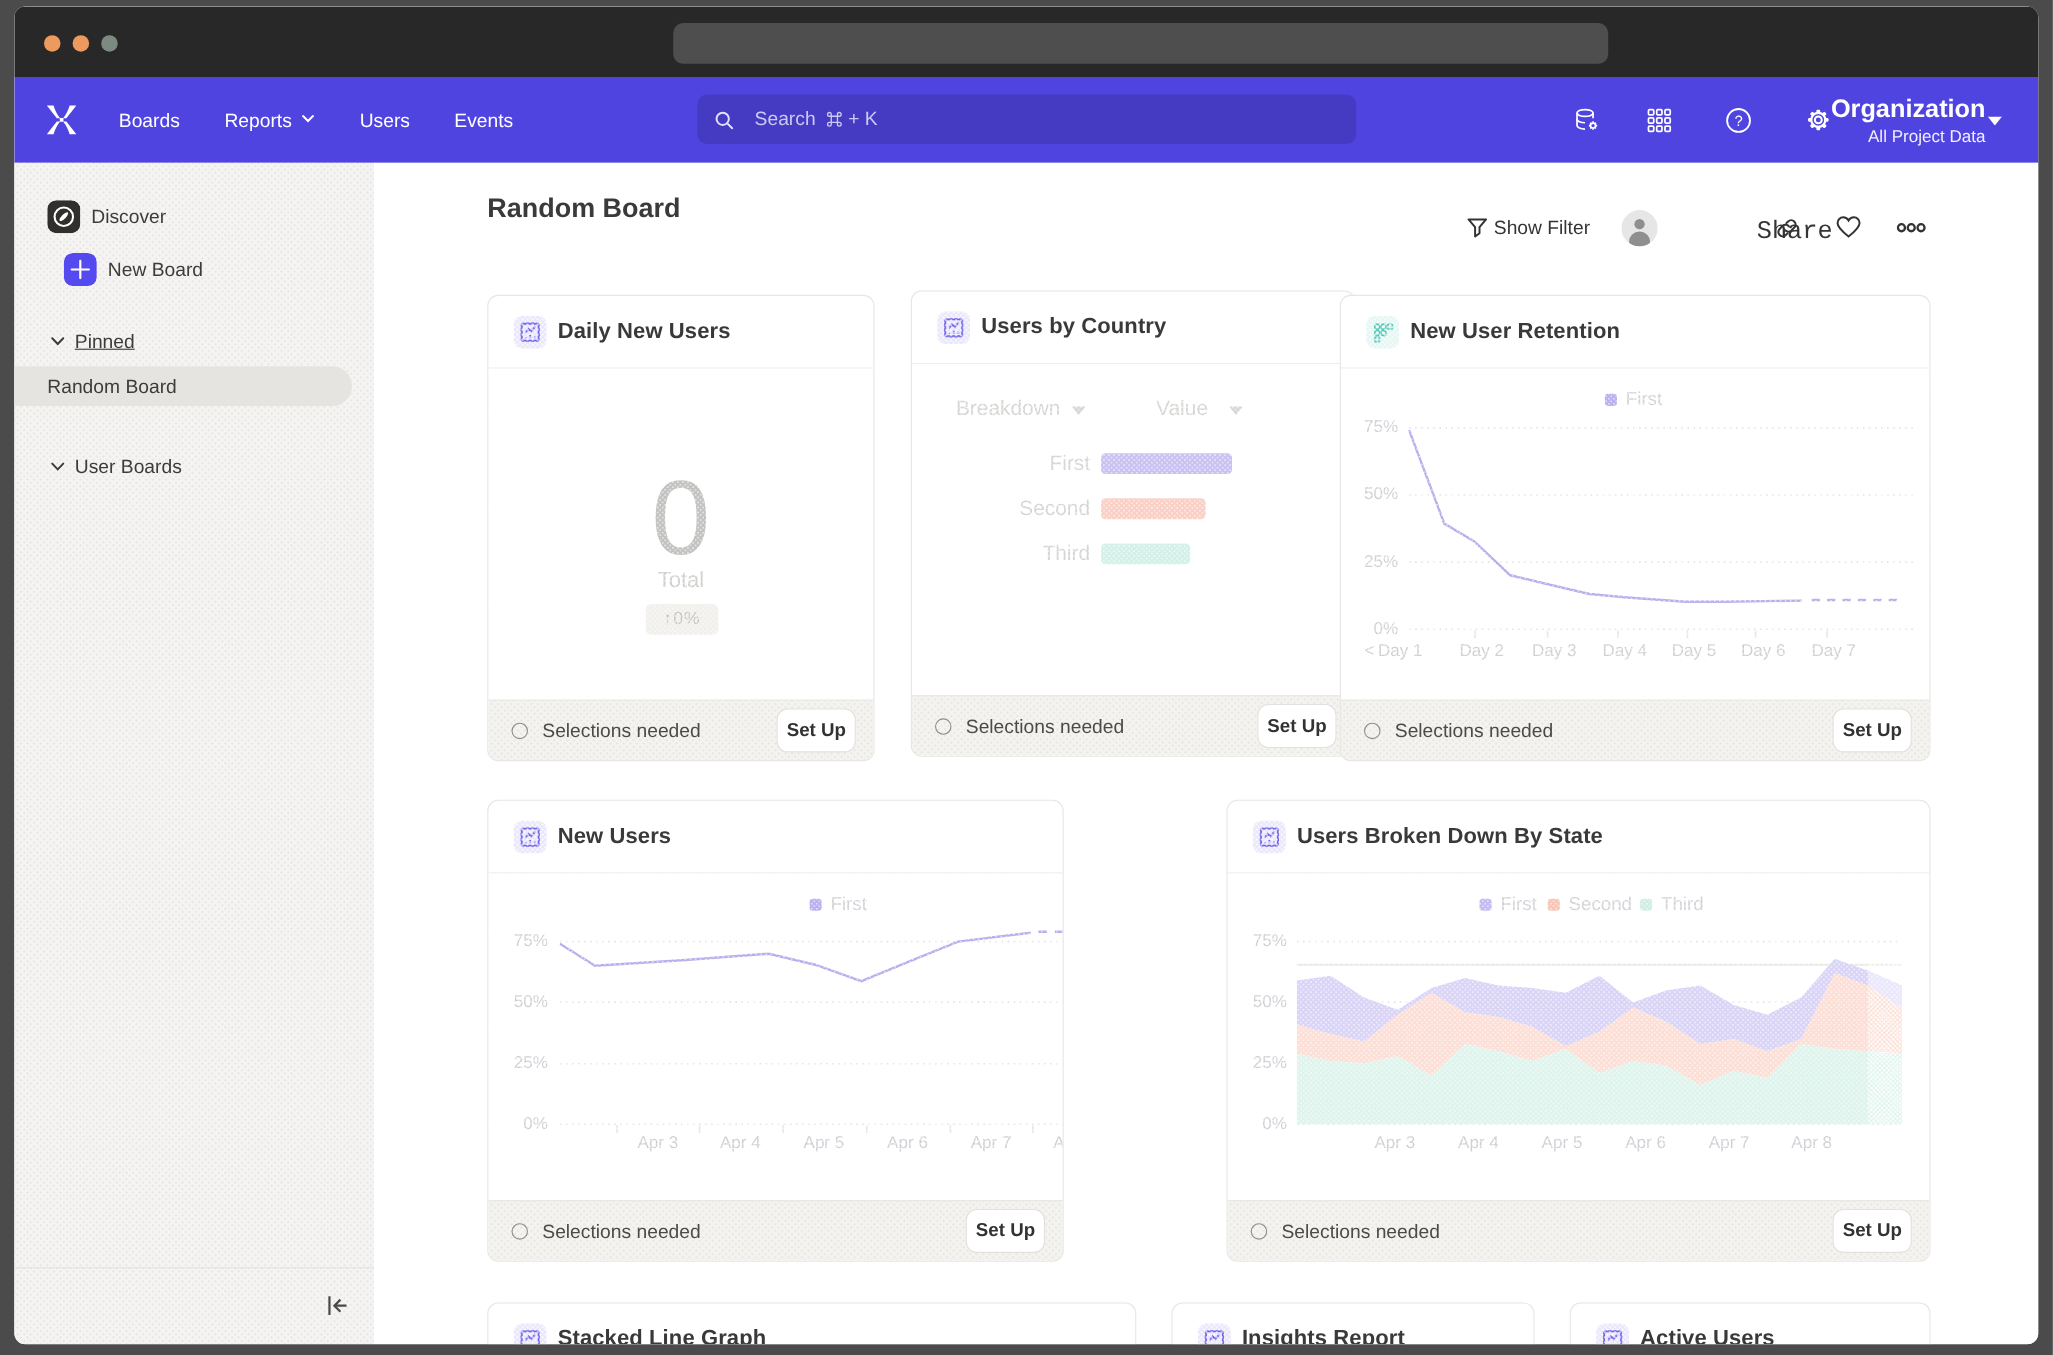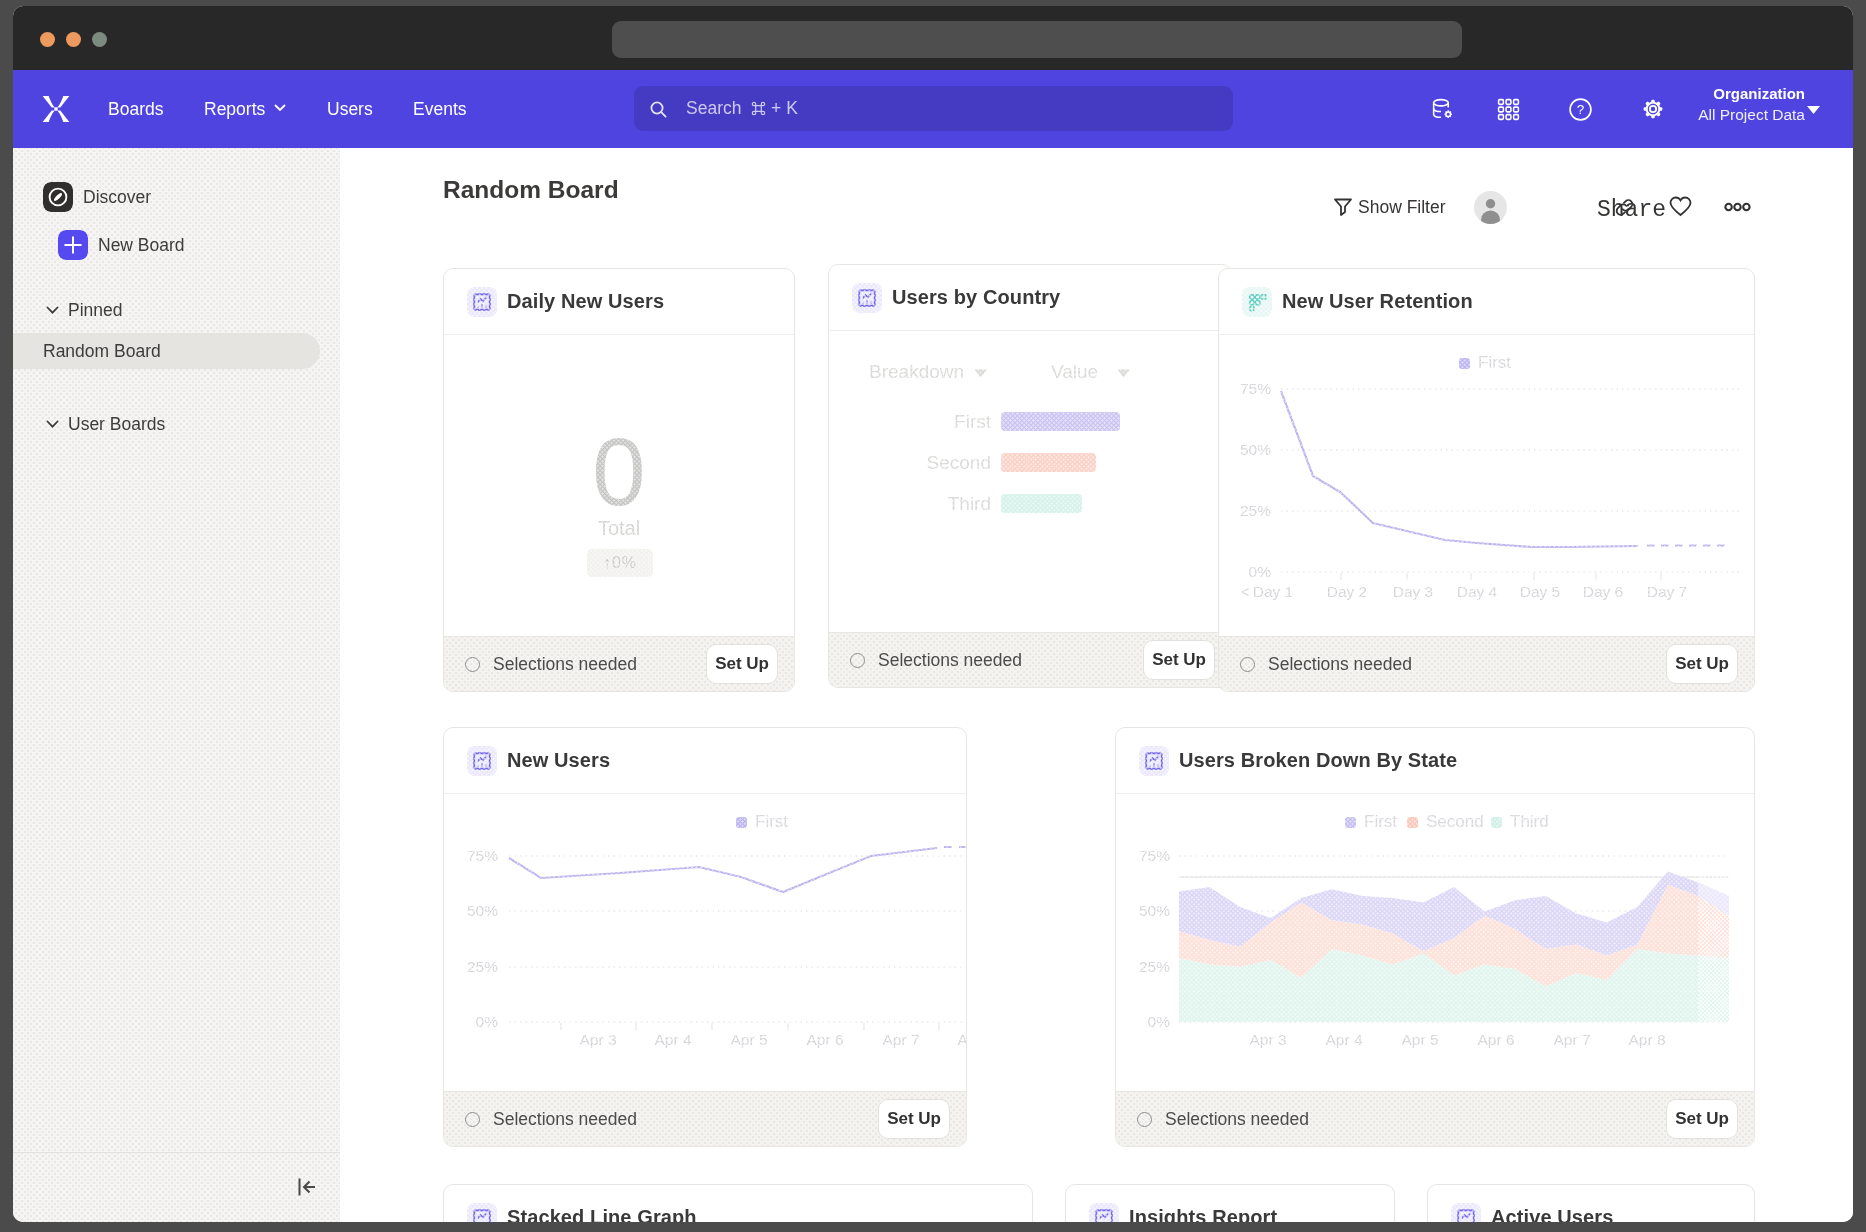--- a/index.html
+++ b/index.html
@@ -114,21 +114,21 @@
             <rect x="-1.6" y="-8.6" width="3.2" height="3.4" rx="1" transform="rotate(180)"></rect>
             <rect x="-1.6" y="-8.6" width="3.2" height="3.4" rx="1" transform="rotate(225)"></rect>
             <rect x="-1.6" y="-8.6" width="3.2" height="3.4" rx="1" transform="rotate(270)"></rect>
             <rect x="-1.6" y="-8.6" width="3.2" height="3.4" rx="1" transform="rotate(315)"></rect>
           </g>
           <circle r="5.9" stroke="#fff" stroke-width="1.8" fill="none"></circle>
           <circle r="2.9" stroke="#fff" stroke-width="1.7" fill="none"></circle>
         </g>
       </svg>
     <div style="position:absolute; right:48px; top:15px; text-align:right; color:#fff;">
-      <div style="font-size:15px; font-weight:700;">Organization</div>
+      <div style="font-size:23px; font-weight:700;">Organization</div>
       <div style="font-size:15.5px; margin-top:4px; color:#f0effc;">All Project Data</div>
     </div>
     <svg style="position:absolute; right:33px; top:36px;" width="13" height="8" viewBox="0 0 13 8">
         <path d="M0,0 L13,0 L6.5,8 Z" fill="#fff"></path>
       </svg>
   </div>
   <div class="sidebar">
     <div class="sideitem" style="top:34px;">
       <svg class="sicon" width="30" height="30" viewBox="0 0 30 30">
           <rect width="30" height="30" rx="8" fill="#302f2d"></rect>
@@ -141,21 +141,21 @@
       <svg class="sicon" width="30" height="30" viewBox="0 0 30 30">
           <rect width="30" height="30" rx="8" fill="#554af0"></rect>
           <path d="M15,7.2 V22.8 M7.2,15 H22.8" stroke="#fff" stroke-width="2" stroke-linecap="round"></path>
         </svg>
       <span>New Board</span>
     </div>
     <div class="sideitem" style="top:152px; left:33px; gap:9px;">
       <svg width="13" height="9" viewBox="0 0 13 9">
           <path d="M1.5,1.5 L6.5,6.7 L11.5,1.5" stroke="#3d3c3a" stroke-width="1.8" fill="none" stroke-linecap="round"></path>
         </svg>
-      <span style="font-weight:400;">Pinned</span>
+      <span style="font-weight:400;text-decoration:underline;">Pinned</span>
     </div>
     <div style="position:absolute; left:0px; top:185px; width:307px; height:36px; background:#e5e4e1; border-radius:0 18px 18px 0;"></div>
     <div class="sideitem" style="top:193px; font-size:17.5px;">Random Board</div>
     <div class="sideitem" style="top:266px; left:33px; gap:9px;">
       <svg width="13" height="9" viewBox="0 0 13 9">
           <path d="M1.5,1.5 L6.5,6.7 L11.5,1.5" stroke="#3d3c3a" stroke-width="1.8" fill="none" stroke-linecap="round"></path>
         </svg>
       <span>User Boards</span>
     </div>
     <div style="position:absolute; left:0; right:0; bottom:69px; border-top:1px solid #e3e2df;"></div>

